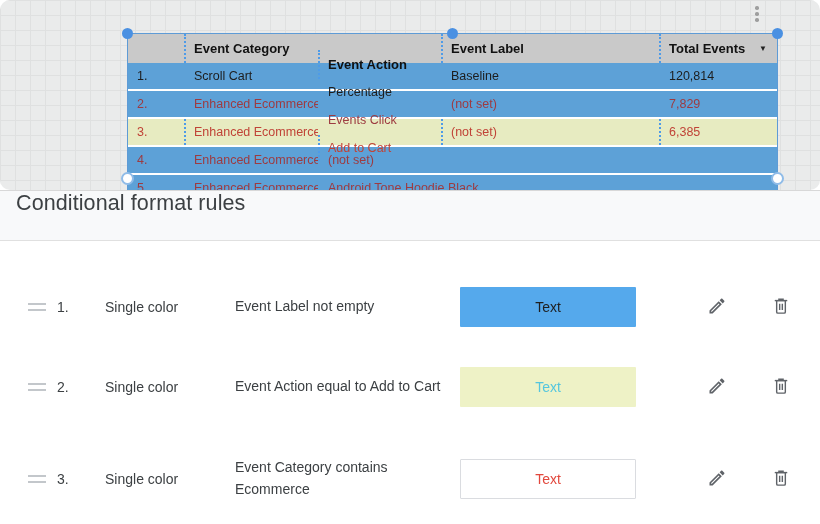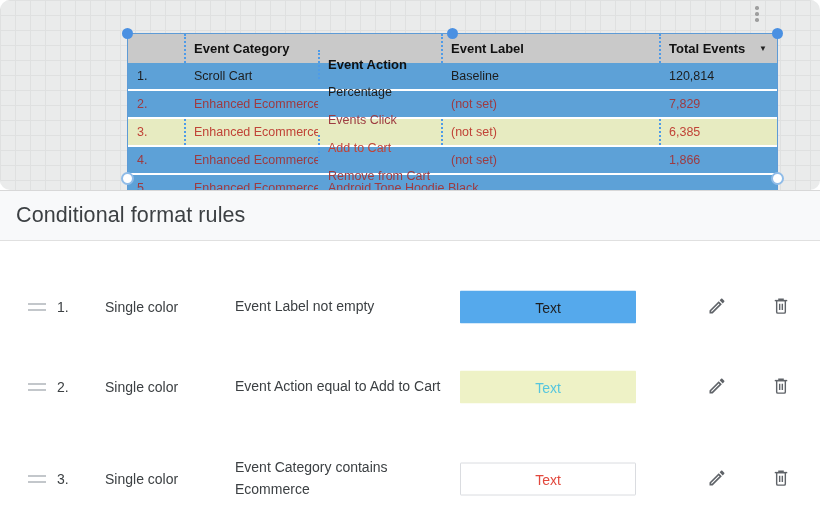--- a/index.html
+++ b/index.html
@@ -38,33 +38,33 @@
 
   
   .kebab { position:absolute; left:751px; top:6px; width:12px; height:20px;
     display:flex; flex-direction:column; align-items:center; gap:2.5px; cursor:pointer; }
   .kebab i { width:3.5px; height:3.5px; border-radius:50%; background:#9e9e9e; }
 
   
   .panel { position:absolute; left:0; top:190px; width:820px; height:334px;
     background:#ffffff; border-top:1px solid #d8d8d8; }
   .panel-head { position:absolute; left:0; top:0; width:820px; height:50px;
-    background:#f8f9fa; border-bottom:1px solid #e0e0e0; display:flex; align-items:center; }
+    background:#f8f9fa; border-bottom:1px solid #e0e0e0; display:flex; align-items:flex-start; }
   .panel-title { font-size:21.5px; color:#3c4043; padding-left:16px; letter-spacing:.1px; }
 
   .rule-row { position:absolute; left:0; width:820px; height:72px; }
   .rr-item { position:absolute; top:50%; transform:translateY(-50%); color:#3c4043; font-size:14px; }
   .drag { left:28px; width:18px; height:8px; display:flex; flex-direction:column;
     justify-content:space-between; cursor:grab; }
   .drag i { display:block; width:18px; height:2px; background:#c3c7cb; }
   .rr-index { left:57px; }
   .rr-type  { left:105px; }
   .rr-cond  { left:235px; width:222px; line-height:1.55; }
   .rr-cond.wrap { width:175px; }
-  .swatch { left:460px; width:176px; height:33px; display:flex; align-items:center;
+  .swatch { left:460px; width:176px; height:40px; display:flex; align-items:center;
     justify-content:center; font-size:14px; border:1px solid transparent; border-radius:1px;
     cursor:pointer; }
   .icon-btn { width:24px; height:24px; display:flex; align-items:center; justify-content:center;
     cursor:pointer; background:none; border:none; }
   .icon-btn.pencil { left:705px; } .icon-btn.trash { left:769px; }
   .icon-btn svg { width:20px; height:20px; }
 </style>
 </head>
 <body>
 
@@ -111,23 +111,21 @@
         <div class="cell cell-num">3.</div>
         <div class="cell cell-cat">Enhanced Ecommerce</div>
         <div class="cell cell-act">Add to Cart</div>
         <div class="cell cell-lab">(not set)</div>
         <div class="cell cell-tot">6,385</div>
       </div>
 
       <div class="trow" style="background-color: rgb(93, 161, 215); color: rgb(157, 59, 65);">
         <div class="cell cell-num">4.</div>
         <div class="cell cell-cat">Enhanced Ecommerce</div>
-        <div class="cell cell-act">Remove from Cart</div>
         <div class="cell cell-lab">(not set)</div>
-        <div class="cell cell-tot">1,866</div>
       </div>
 
       <div class="trow" style="background-color: rgb(93, 161, 215); color: rgb(157, 59, 65);">
         <div class="cell cell-num">5.</div>
         <div class="cell cell-cat">Enhanced Ecommerce</div>
         <div class="cell cell-lab">Android Tone Hoodie Black</div>
         <div class="cell cell-act">Quickview Click</div>
       </div>
     </div>
 

